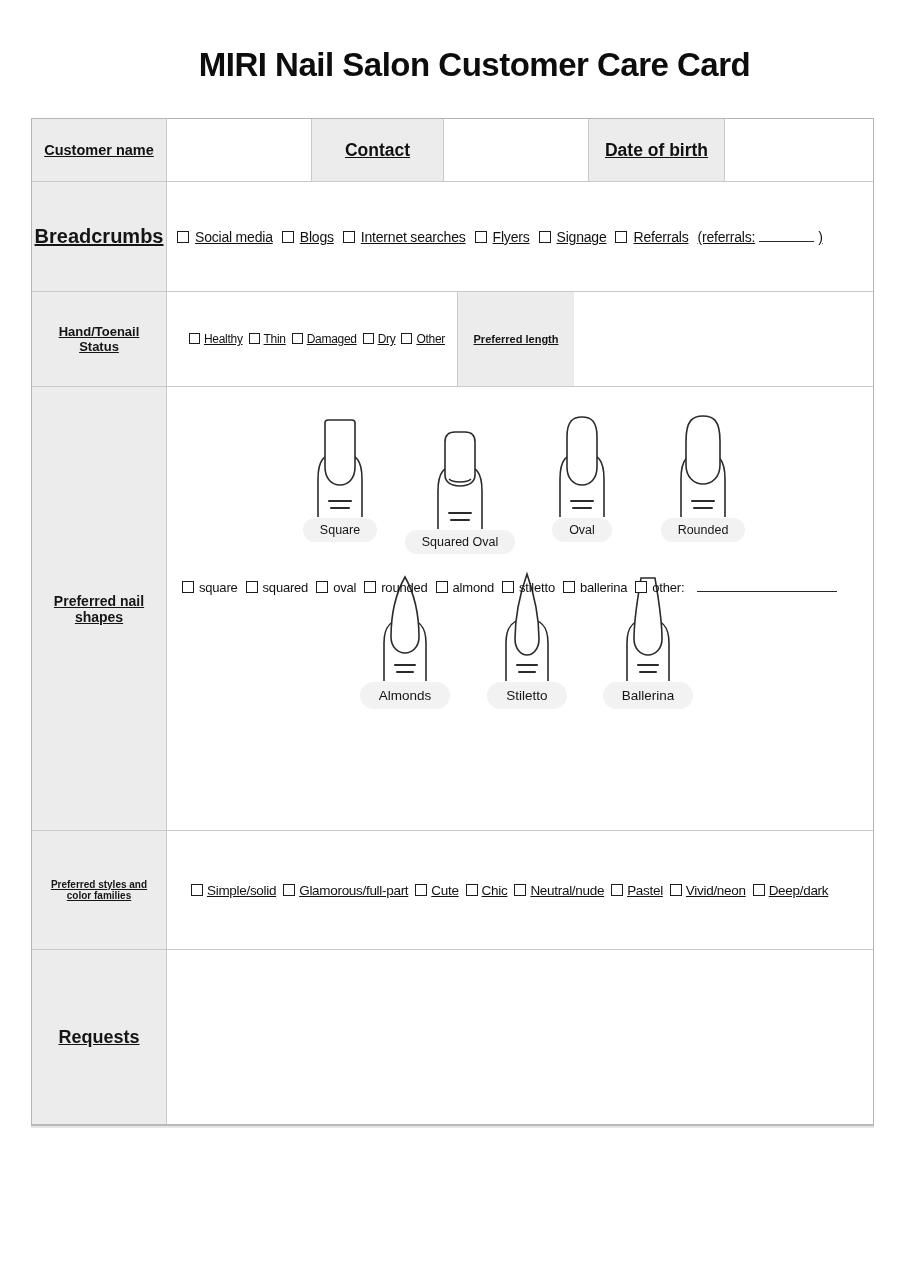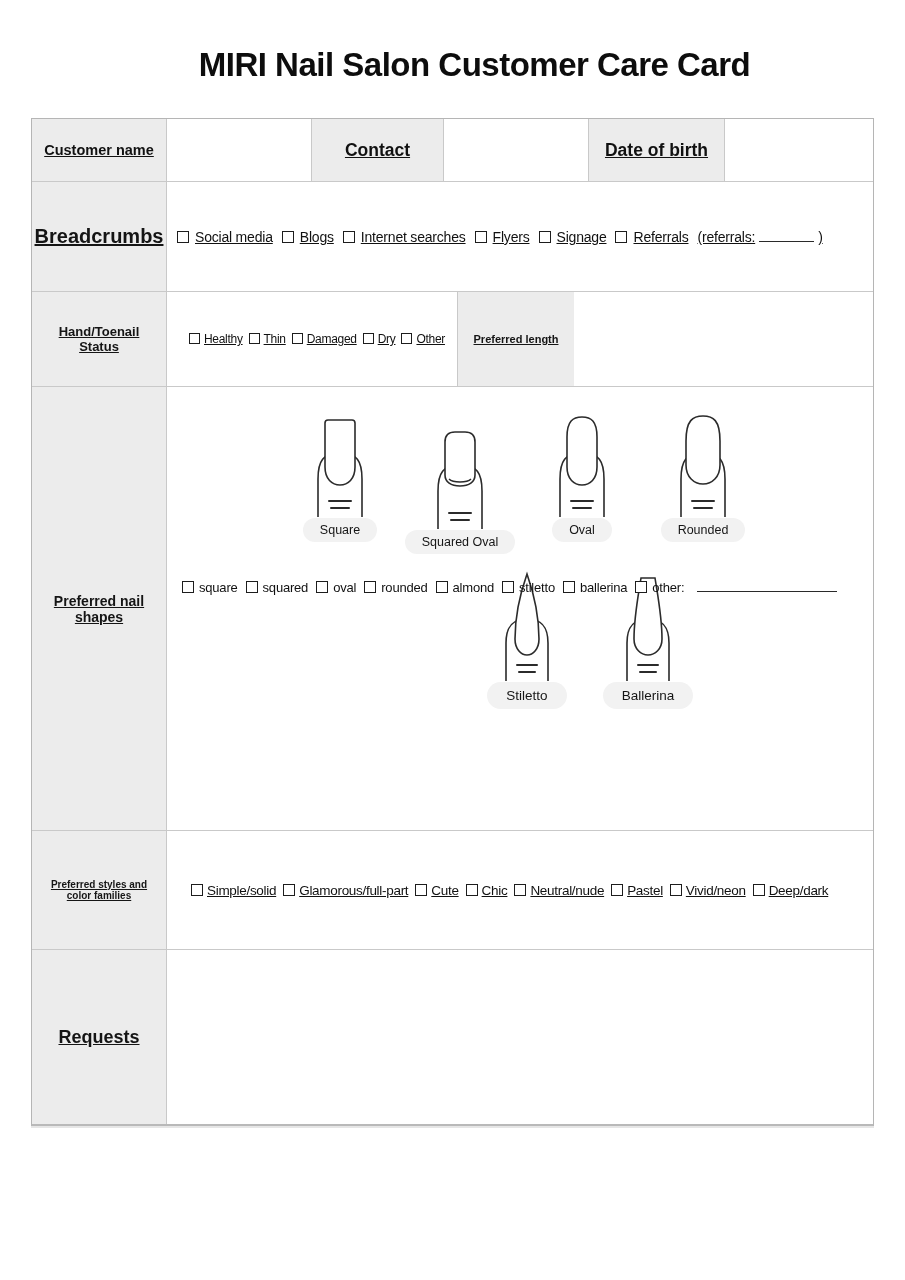--- a/index.html
+++ b/index.html
@@ -206,20 +206,29 @@
         <div class="nail-figure" style="left:476px; top:24px;">
           <svg width="110" height="106" viewBox="0 0 110 106">
             <path d="M33,106 L33,68 C33,50 38,42 55,42 C72,42 77,50 77,68 L77,106" fill="#fff" stroke="#2b2b2b" stroke-width="1.6"></path>
             <path d="M38,54 L38,30 C38,9 45,5 55,5 C65,5 72,9 72,30 L72,54 C72,66 64,73 55,73 C46,73 38,66 38,54 Z" fill="#fff" stroke="#2b2b2b" stroke-width="1.6"></path>
             <line x1="44" y1="90" x2="66" y2="90" stroke="#2b2b2b" stroke-width="2" stroke-linecap="round"></line>
             <line x1="46" y1="97" x2="64" y2="97" stroke="#2b2b2b" stroke-width="2" stroke-linecap="round"></line>
           </svg>
           <span class="shape-pill">Rounded</span>
         </div>
 
+        <div class="nail-figure" style="left:178px; top:184px;">
+          <svg width="110" height="110" viewBox="0 0 110 110">
+            <path d="M34,110 L34,72 C34,56 40,48 55,48 C70,48 76,56 76,72 L76,110" fill="#fff" stroke="#2b2b2b" stroke-width="1.6"></path>
+            <path d="M41,66 C41,42 46,22 55,6 C64,22 69,42 69,66 C69,76 62,82 55,82 C48,82 41,76 41,66 Z" fill="#fff" stroke="#2b2b2b" stroke-width="1.6"></path>
+            <line x1="45" y1="94" x2="65" y2="94" stroke="#2b2b2b" stroke-width="2" stroke-linecap="round"></line>
+            <line x1="47" y1="101" x2="63" y2="101" stroke="#2b2b2b" stroke-width="2" stroke-linecap="round"></line>
+          </svg>
+          <span class="shape-pill pill-lg">Almonds</span>
+        </div>
 
         <div class="nail-figure" style="left:300px; top:184px;">
           <svg width="110" height="110" viewBox="0 0 110 110">
             <path d="M34,110 L34,72 C34,56 40,48 55,48 C70,48 76,56 76,72 L76,110" fill="#fff" stroke="#2b2b2b" stroke-width="1.6"></path>
             <path d="M43,68 C43,44 49,20 55,3 C61,20 67,44 67,68 C67,78 61,84 55,84 C49,84 43,78 43,68 Z" fill="#fff" stroke="#2b2b2b" stroke-width="1.6"></path>
             <line x1="45" y1="94" x2="65" y2="94" stroke="#2b2b2b" stroke-width="2" stroke-linecap="round"></line>
             <line x1="47" y1="101" x2="63" y2="101" stroke="#2b2b2b" stroke-width="2" stroke-linecap="round"></line>
           </svg>
           <span class="shape-pill pill-lg">Stiletto</span>
         </div>

